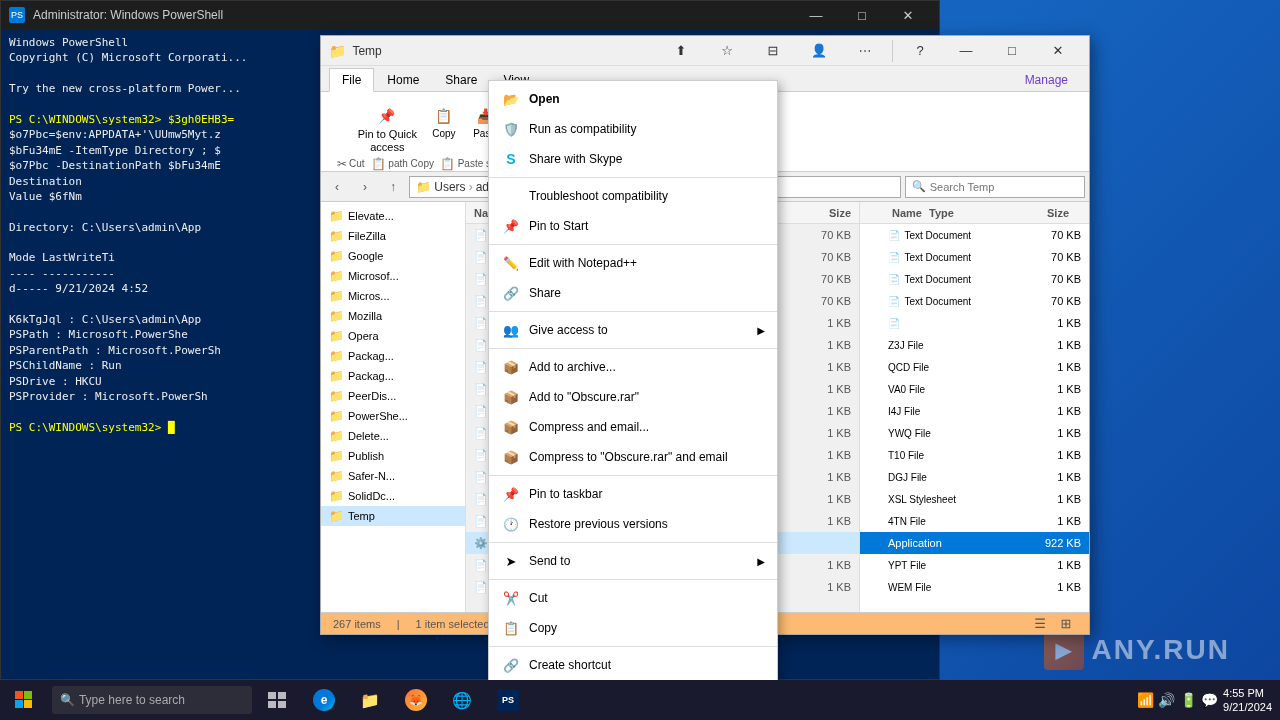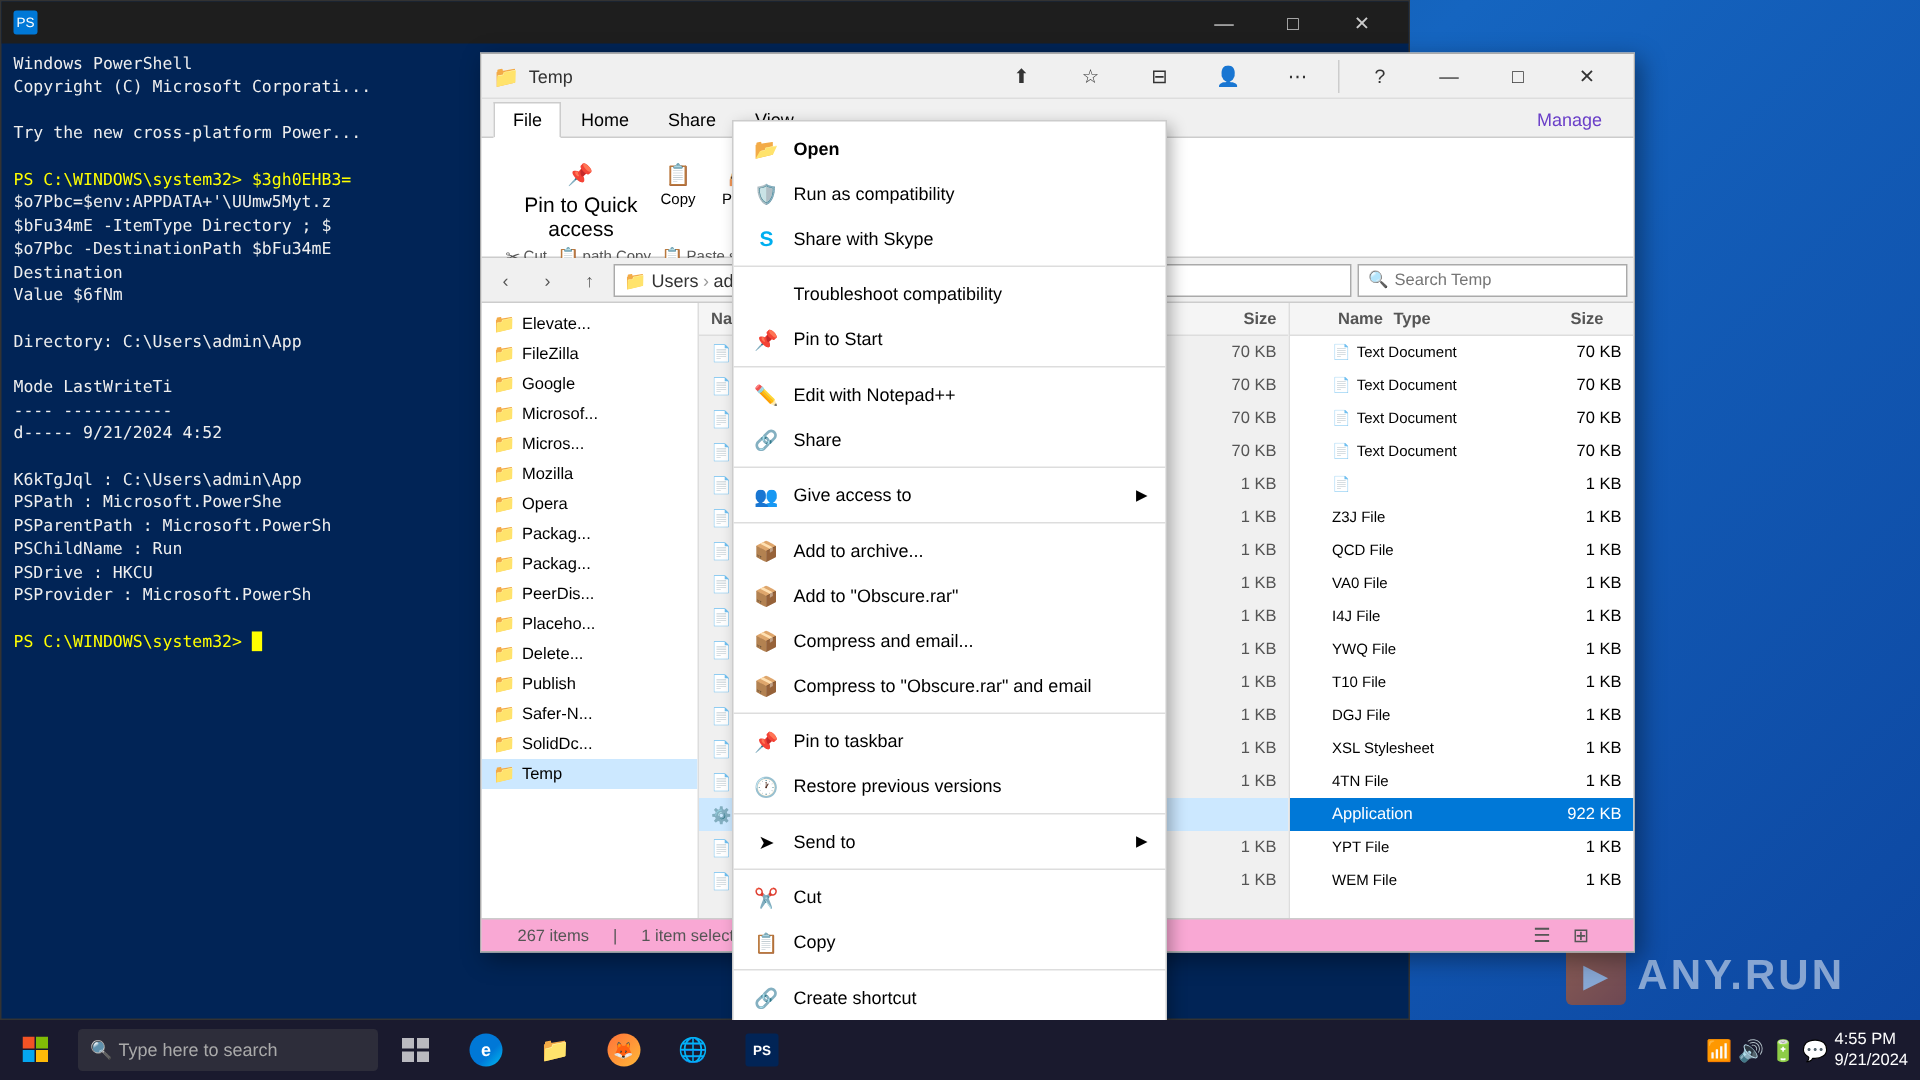--- a/index.html
+++ b/index.html
@@ -72,21 +72,21 @@
     .file-name { flex: 1; font-size: 11px; display: flex; align-items: center; gap: 4px; overflow: hidden; }
     .file-type { width: 100px; font-size: 11px; color: #555; }
     .file-size { width: 60px; font-size: 11px; color: #555; text-align: right; }
 
     .file-header { display: flex; align-items: center; padding: 2px 8px; background: #f5f5f5; border-bottom: 1px solid #ddd; font-size: 11px; font-weight: 600; color: #555; min-height: 22px; }
     .file-header-name { flex: 1; }
     .file-header-type { width: 100px; }
     .file-header-size { width: 60px; text-align: right; }
 
     
-    .status-bar { height: 22px; background: #f9a8d4; border-top: 1px solid #ccc; display: flex; align-items: center; padding: 0 24px; font-size: 11px; color: #555; gap: 16px; }
+    .status-bar { height: 22px; background: #fdba74; border-top: 1px solid #ccc; display: flex; align-items: center; padding: 0 12px; font-size: 11px; color: #555; gap: 16px; }
     .status-right { margin-left: auto; display: flex; gap: 4px; }
     .view-btn { width: 22px; height: 18px; display: flex; align-items: center; justify-content: center; cursor: pointer; font-size: 13px; }
 
     
     .context-menu { position: absolute; top: 80px; left: 488px; width: 290px; background: white; border: 1px solid #ccc; box-shadow: 3px 3px 10px rgba(0,0,0,0.3); z-index: 100; padding: 3px 0; }
     .ctx-item { display: flex; align-items: center; padding: 5px 12px; font-size: 12px; cursor: pointer; gap: 8px; min-height: 24px; }
     .ctx-icon { width: 20px; height: 20px; display: flex; align-items: center; justify-content: center; font-size: 13px; flex-shrink: 0; }
     .ctx-arrow { margin-left: auto; font-size: 10px; }
     .ctx-separator { height: 1px; background: #ddd; margin: 3px 0; }
 
@@ -103,20 +103,21 @@
     .right-panel { width: 230px; border-left: 1px solid #ddd; background: white; overflow-y: auto; }
   </style>
 </head>
 <body>
 
 <div class="desktop"></div>
 
 <div class="powershell-window">
   <div class="powershell-titlebar">
     <div class="powershell-icon">PS</div>
+    <span class="powershell-title">Administrator: Windows PowerShell</span>
     <div class="ps-controls">
       <div class="ps-ctrl">—</div>
       <div class="ps-ctrl">□</div>
       <div class="ps-ctrl close">✕</div>
     </div>
   </div>
   <div class="powershell-content">
     <div>Windows PowerShell</div>
     <div>Copyright (C) Microsoft Corporati...</div>
     <div>&nbsp;</div>
@@ -175,21 +176,21 @@
       <div class="ribbon-tab" style="color: #6a3fc8; font-weight:500;">Manage</div>
     </div>
   </div>
 
   <div class="ribbon-content">
 
     <div class="ribbon-group">
       <div class="ribbon-buttons">
         <div class="ribbon-btn">
           <div class="ribbon-icon">📌</div>
-          <span style="font-size:14px; text-align:center; line-height:1.2;">Pin to Quick<br>access</span>
+          <span style="font-size:11px; text-align:center; line-height:1.2;">Pin to Quick<br>access</span>
         </div>
         <div class="ribbon-btn">
           <div class="ribbon-icon">📋</div>
           <span>Copy</span>
         </div>
         <div class="ribbon-btn">
           <div class="ribbon-icon">📥</div>
           <span>Paste</span>
         </div>
       </div>
@@ -299,21 +300,21 @@
       <div class="nav-item">
         <span class="folder-icon">📁</span>
         <span>Packag...</span>
       </div>
       <div class="nav-item">
         <span class="folder-icon">📁</span>
         <span>PeerDis...</span>
       </div>
       <div class="nav-item">
         <span class="folder-icon">📁</span>
-        <span>Placeho...</span>
+        <span>PowerShe...</span>
       </div>
       <div class="nav-item">
         <span class="folder-icon">📁</span>
         <span>Delete...</span>
       </div>
       <div class="nav-item">
         <span class="folder-icon">📁</span>
         <span>Publish</span>
       </div>
       <div class="nav-item">

